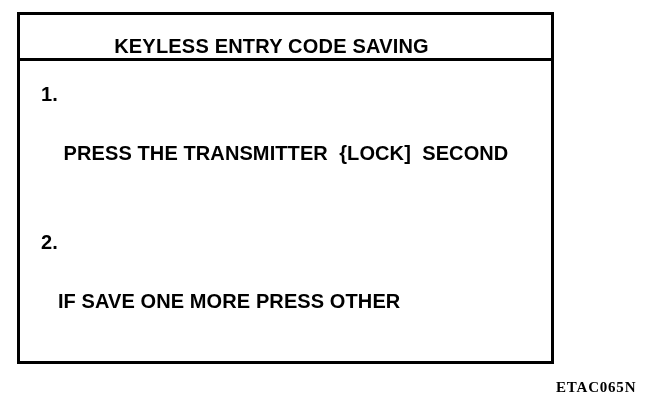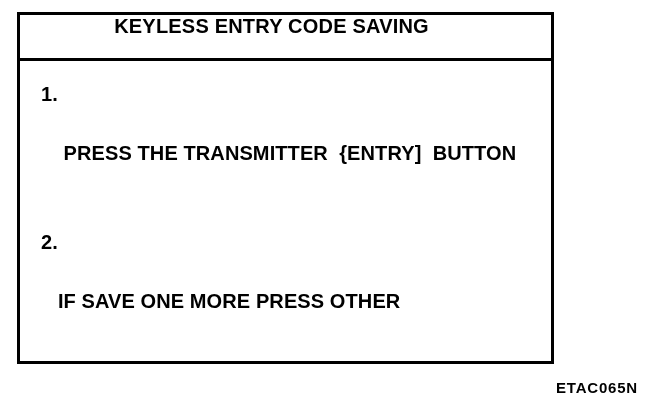--- a/index.html
+++ b/index.html
@@ -24,21 +24,21 @@
     height: 352px;
     box-sizing: border-box;
     border: 3px solid #000000;
     background: #ffffff;
   }
   .panel-header {
     box-sizing: border-box;
     height: 46px;
     border-bottom: 3px solid #000000;
     display: flex;
-    align-items: flex-start;
+    align-items: flex-end;
     justify-content: center;
   }
   .panel-title {
     font-size: 20px;
     font-weight: 700;
     letter-spacing: 0.2px;
     white-space: pre;
     transform: translateX(-14px);
   }
   .panel-body {
@@ -65,39 +65,40 @@
     display: block;
   }
   .figure-label {
     position: absolute;
     left: 556px;
     top: 379px;
     font-size: 15px;
     font-weight: 700;
     letter-spacing: 0.8px;
     white-space: pre;
+    font-family: Liberation Serif, serif;
   }
 </style>
 </head>
 <body>
 
 <div class="page">
 
   <div class="panel">
 
     <div class="panel-header">
       <span class="panel-title">KEYLESS ENTRY CODE SAVING</span>
     </div>
 
     <div class="panel-body">
 
       <div class="step">
         <span class="step-num">1.</span>
         <span class="step-lines">
-          <span class="step-line"> PRESS THE TRANSMITTER  {ENTRY]  BUTTON</span>
+          <span class="step-line"> PRESS THE TRANSMITTER  {LOCK]  SECOND</span>
         </span>
       </div>
 
       <div class="step">
         <span class="step-num">2.</span>
         <span class="step-lines">
           <span class="step-line">IF SAVE ONE MORE PRESS OTHER</span>
           
         </span>
       </div>

